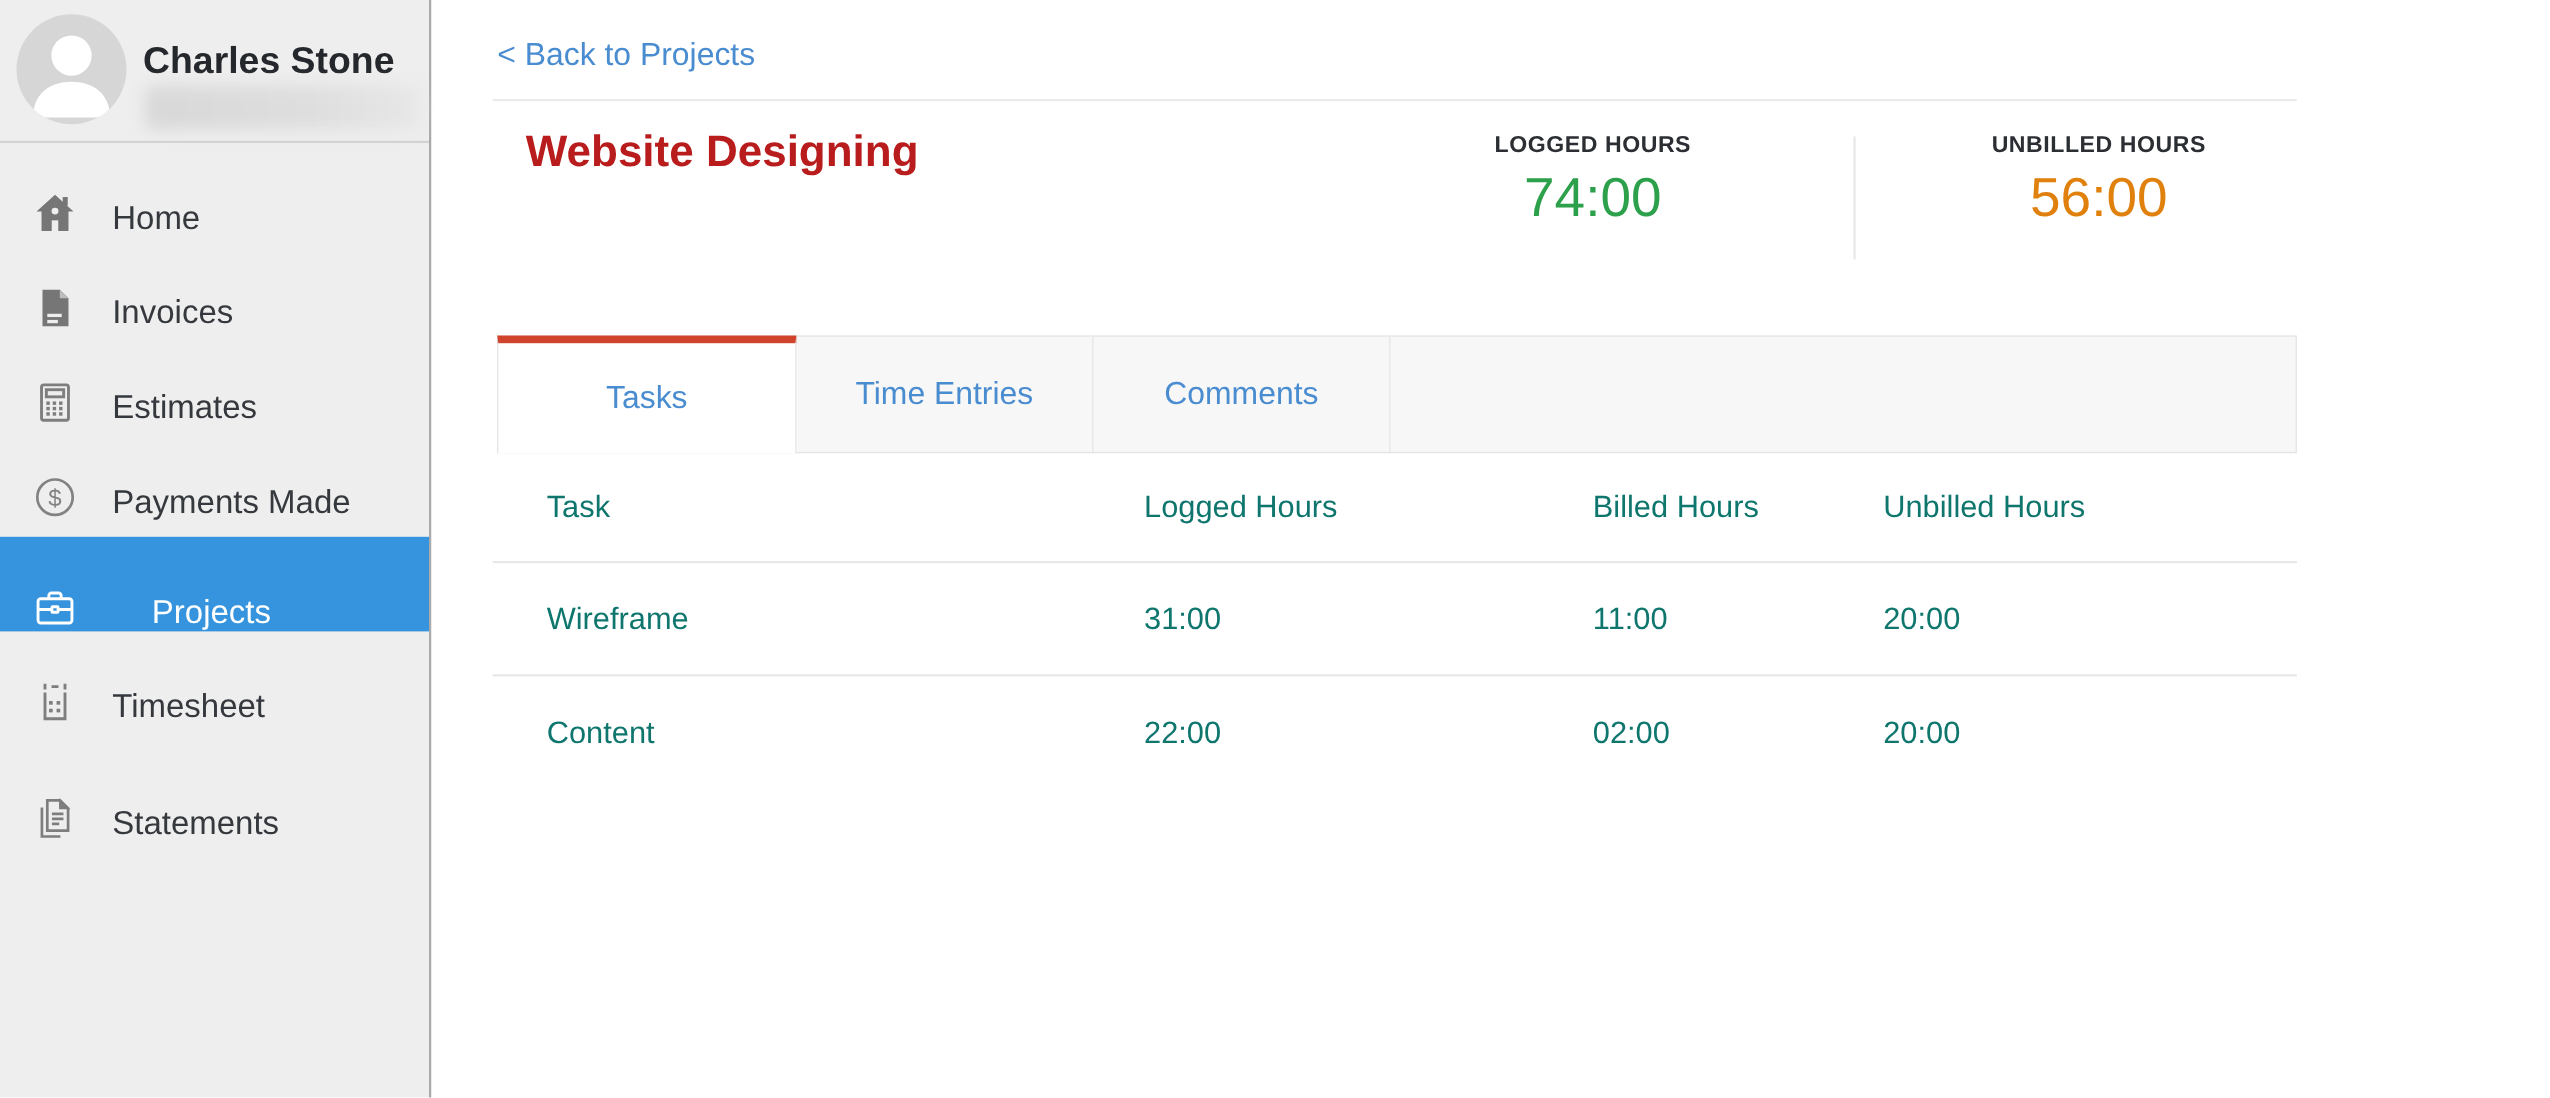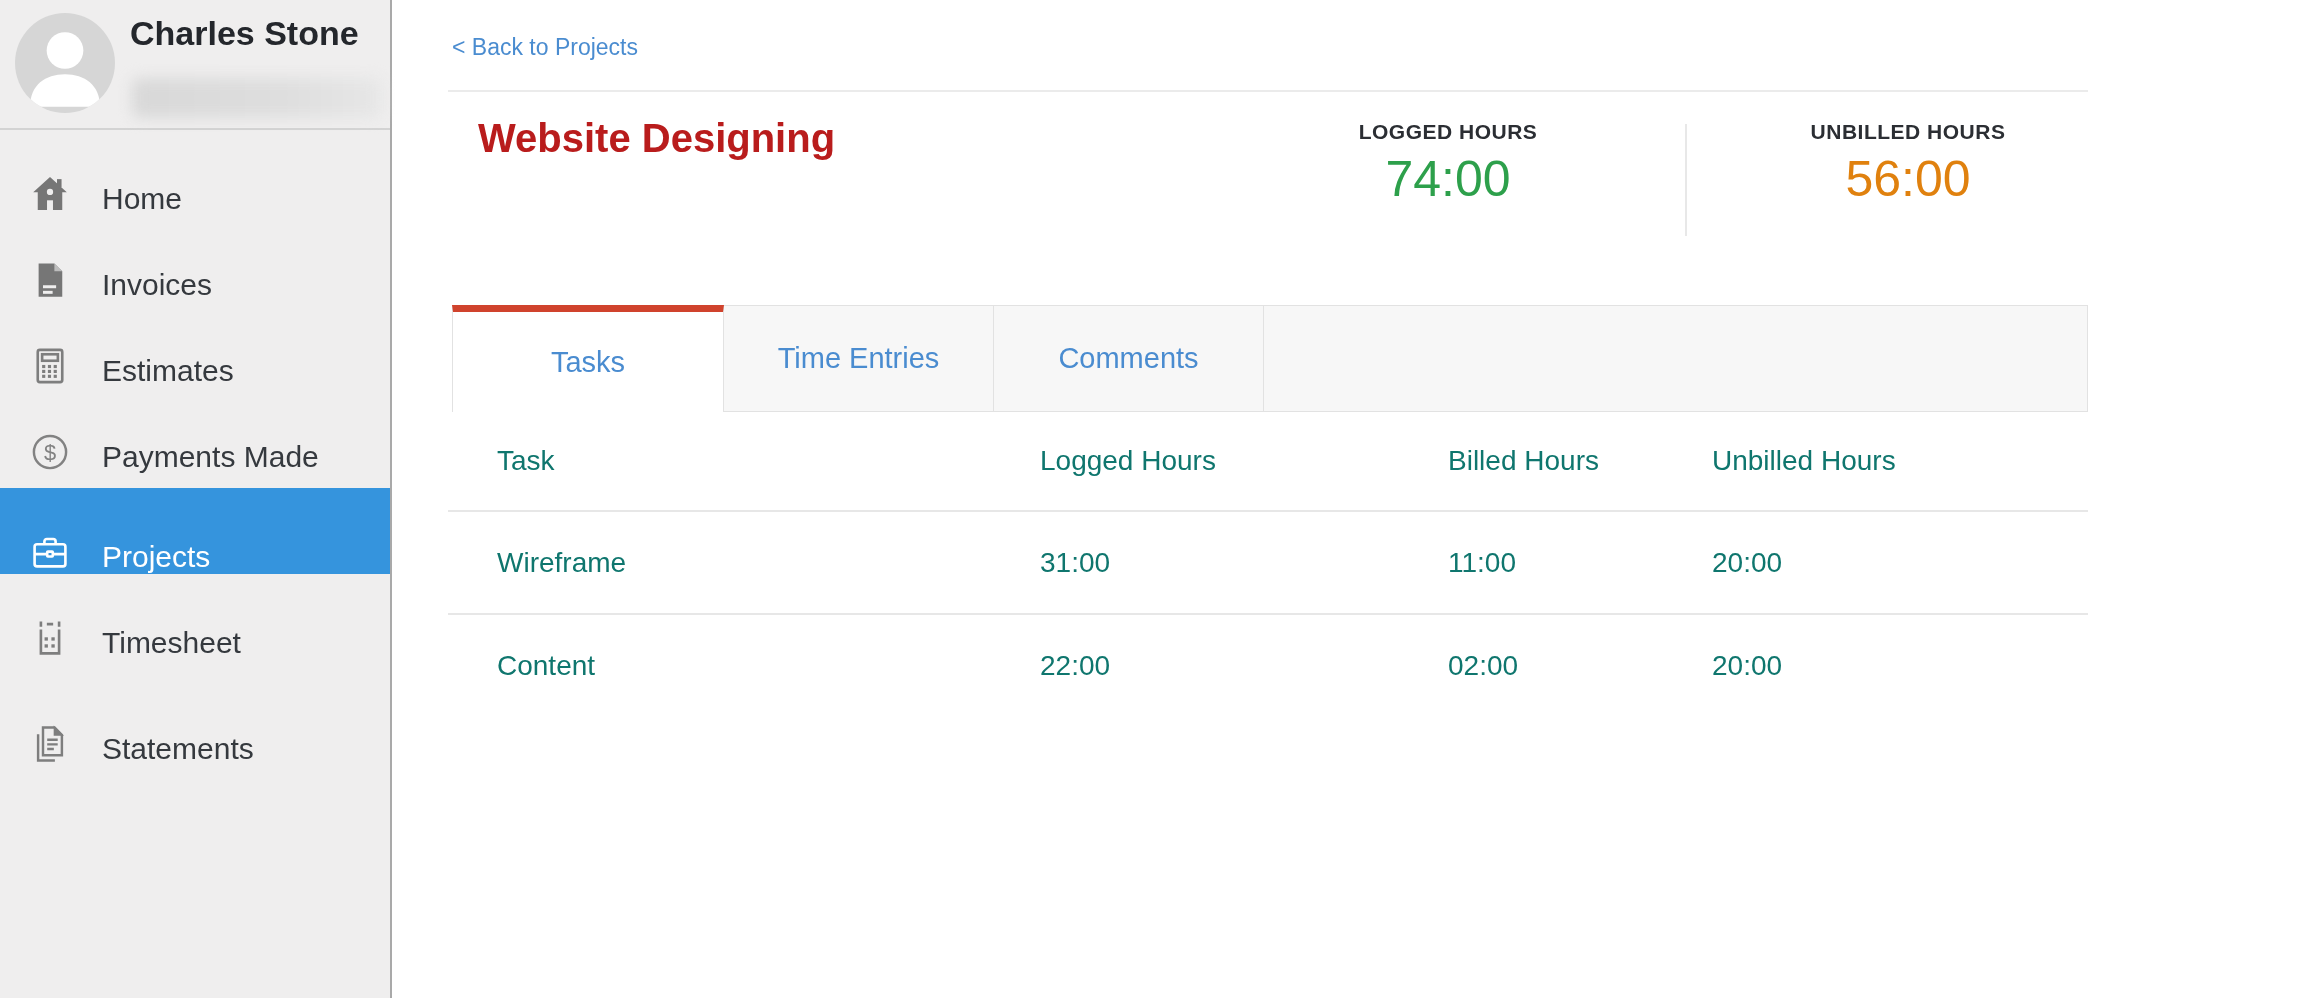--- a/index.html
+++ b/index.html
@@ -6,37 +6,37 @@
   body { font-family:"Liberation Sans", sans-serif; color:#25282d; }
   .page { position:relative; width:2318px; height:998px; background:#ffffff; overflow:hidden; }
 
   
   .sidebar { position:absolute; left:0; top:0; width:390px; height:998px;
              background:#efeeee; border-right:2px solid #a9a9a9; box-sizing:content-box; }
   .user-section { position:relative; height:128px; border-bottom:2px solid #d3d3d3; }
   .avatar { position:absolute; left:15px; top:13px; width:100px; height:100px;
             border-radius:50%; background:#d6d6d6; overflow:hidden; }
   .avatar svg { width:100%; height:100%; }
-  .user-name { position:absolute; left:130px; top:14px; font-size:34px; font-weight:600; color:#24272c; }
+  .user-name { position:absolute; left:130px; top:36px; font-size:34px; font-weight:600; color:#24272c; }
   .user-blur { position:absolute; left:132px; top:78px; width:250px; height:40px;
                background:linear-gradient(90deg,#d8d8d8,#dedede 60%,#e7e7e7); filter:blur(7px); border-radius:8px; }
 
   .menu { padding-top:0; }
   .menu-item { display:flex; align-items:flex-end; height:86px; padding-left:28px;
                font-size:30px; color:#35393e; cursor:pointer; }
   .mi-icon { width:44px; height:44px; display:flex; align-items:center; justify-content:center; margin-right:30px; flex:0 0 44px; }
   .mi-icon svg { width:42px; height:42px; }
   .menu-item.active { background:#3594dd; color:#ffffff; }
-  .mi-projects { margin-top:14px; }
+  .mi-projects { margin-top:14px;gap:36px; }
   .mi-statements { margin-top:20px; }
 
   
   .content { position:absolute; left:392px; top:0; right:0; bottom:0; }
 
-  .back-link { position:absolute; left:60px; top:34px; font-size:23px; color:#4a8cd0; cursor:pointer; text-decoration:none; }
+  .back-link { position:absolute; left:60px; top:34px; font-size:29px; color:#4a8cd0; cursor:pointer; text-decoration:none; }
   .header-divider { position:absolute; left:56px; top:90px; width:1640px; height:2px; background:#ebebeb; }
 
   .project-title { position:absolute; left:86px; top:116px; font-size:40px; font-weight:600; color:#b91c1c; }
 
   .stat { position:absolute; top:120px; width:300px; text-align:center; }
   .stat-logged { left:906px; }
   .stat-unbilled { left:1366px; }
   .stat-label { font-size:21px; font-weight:600; color:#2b2e33; letter-spacing:0.5px; }
   .stat-value { margin-top:6px; font-size:50px; font-weight:400; }
   .stat-value.green { color:#2da04b; }

